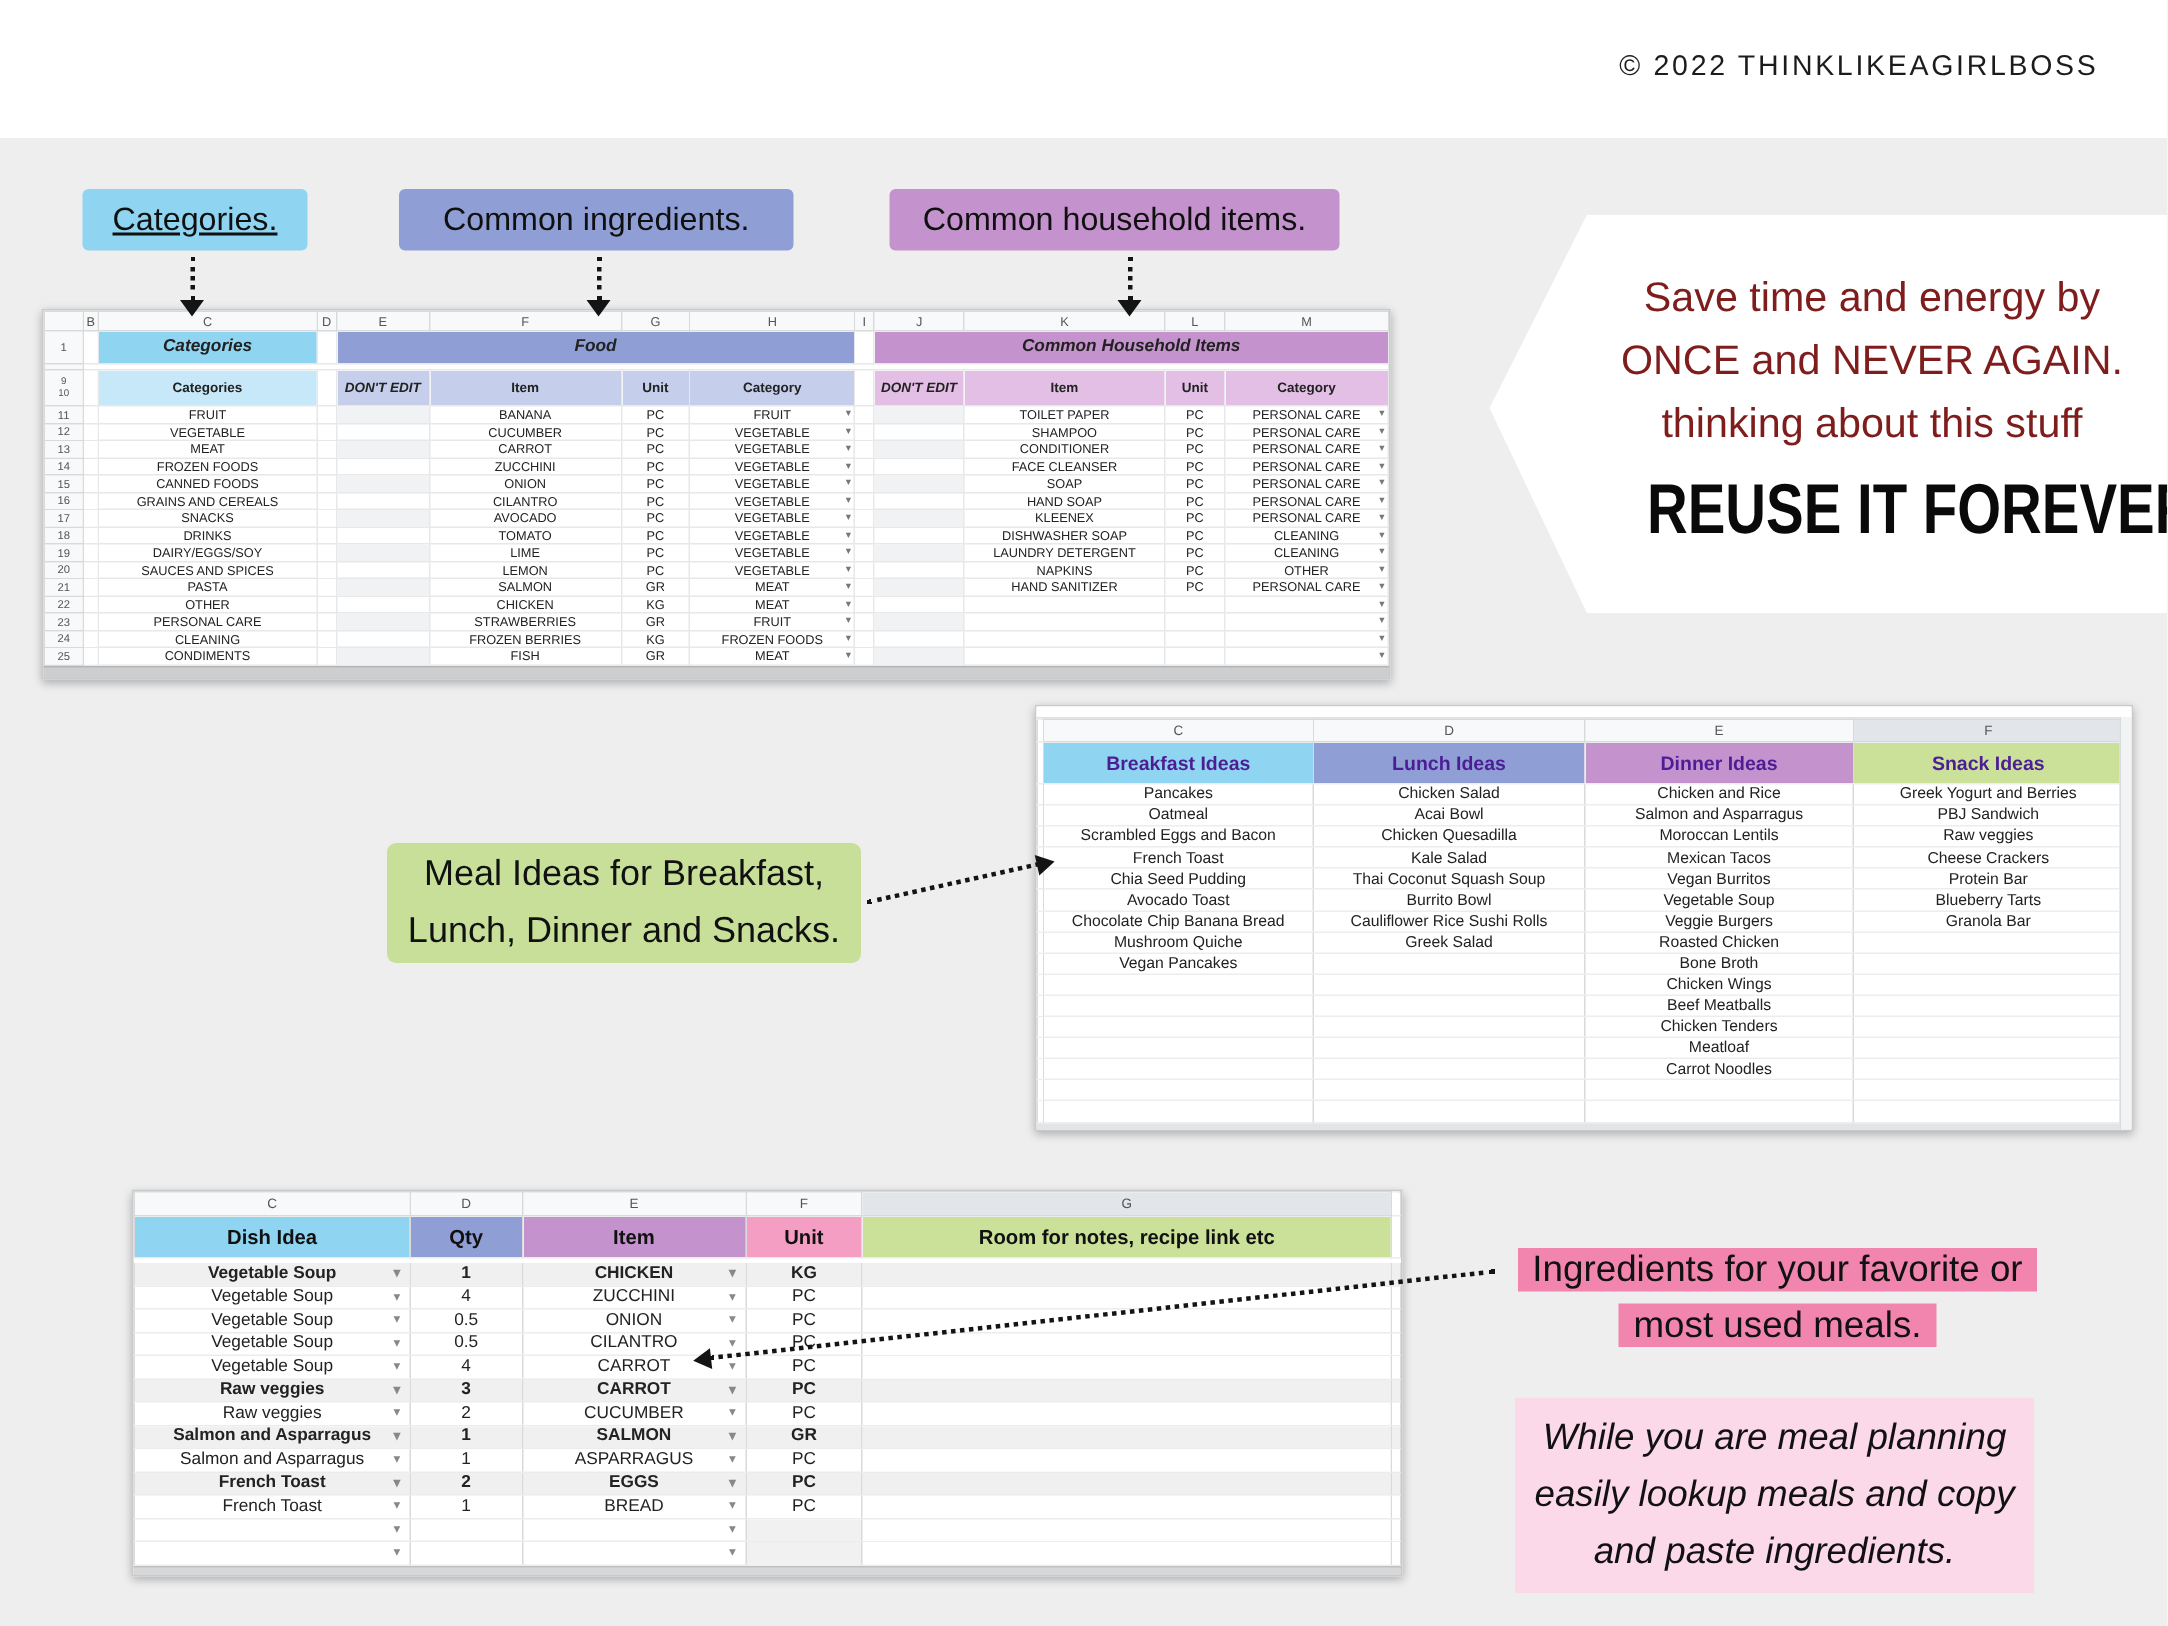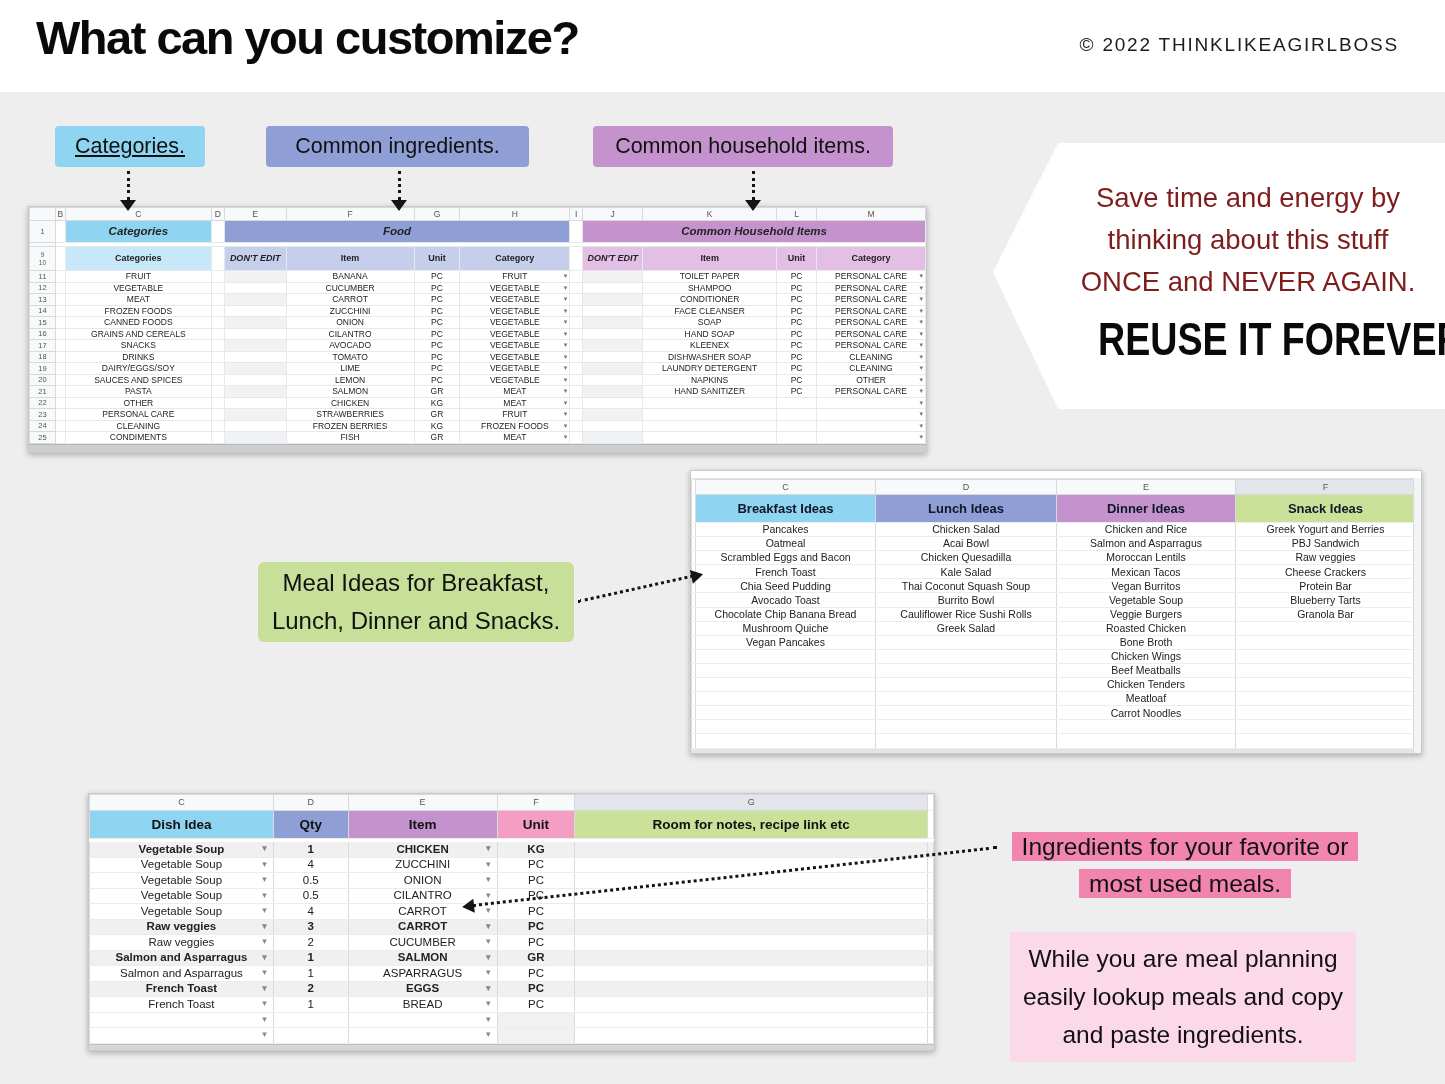--- a/index.html
+++ b/index.html
@@ -37,21 +37,21 @@
   #save-emph span{display:inline-block;transform:scaleX(.8);transform-origin:center;
        font-weight:900;font-size:47px;letter-spacing:0;color:#0a0a0a;white-space:nowrap;}
   
   #meal-callout{position:absolute;left:258px;top:562px;width:316px;height:80px;background:var(--green_note);
        border-radius:6px;text-align:center;font-size:24px;line-height:38px;padding-top:2px;
        box-sizing:border-box;z-index:4;}
   #ing-callout{position:absolute;left:995px;top:828px;width:380px;text-align:center;z-index:4;
        font-size:24.5px;line-height:37px;}
   #ing-callout span{background:var(--pink_dark);padding:1px 10px;}
   #plan-callout{position:absolute;left:1010px;top:932px;width:346px;background:var(--pink_pale);
-       text-align:center;font-size:24.5px;line-height:38px;padding:8px 4px;box-sizing:border-box;z-index:4;}
+       text-align:center;font-size:24.5px;line-height:38px;padding:8px 4px;box-sizing:border-box;z-index:4;font-style:italic;}
   
   .sheet{position:absolute;background:#ffffff;border:1px solid #c9cacc;
        box-shadow:0 2px 6px rgba(0,0,0,.28);z-index:1;}
   table.gs{border-collapse:collapse;table-layout:fixed;}
   .gs td{border:1px solid #e7e8e9;overflow:hidden;white-space:nowrap;text-align:center;
        padding:0;position:relative;color:#222;line-height:1;}
   .gs .corner,.gs .cl,.gs .rn{background:#f8f9fa;border-color:#d8d9da;color:#555;}
   .gs .cl{font-size:8.5px;}
   .gs .rn{font-size:7.5px;}
   .gs .sel{background:#e2e5e9;}
@@ -67,21 +67,21 @@
   .bggreen{background:var(--green);} .bgpink{background:var(--pink);}
   #sheet1{left:28px;top:206px;width:897px;}
   #sheet1 .r-letters{height:13px;} #sheet1 .r-title{height:22px;} #sheet1 .r-gap{height:4px;}
   #sheet1 .r-sub{height:24px;} #sheet1 .r-data{height:11.5px;}
   #sheet1 .rn2{font-size:6.5px;line-height:7.5px;}
   .scrollstrip{height:7px;background:#cdced0;border-top:1px solid #b5b6b8;}
   #sheet2{left:690px;top:470px;width:730px;}
   #sheet2 .topstrip{height:7px;background:#fff;border-bottom:1px solid #e0e1e2;}
   #sheet2 td{font-size:10.5px;border-color:#eceded #d9dadb;}
   #sheet2 .cl{font-size:9px;border-color:#d8d9da;}
-  #sheet2 .hdr{font-weight:bold;font-size:13px;color:#0f172a;}
+  #sheet2 .hdr{font-weight:bold;font-size:13px;color:#4c1d95;}
   #sheet2 .r-letters{height:15px;} #sheet2 .r-hdr{height:28px;} #sheet2 .r-data{height:14.1px;}
   #sheet2 .rstrip{position:absolute;right:0;top:7px;bottom:0;width:7px;background:#f2f3f4;
        border-left:1px solid #d9dadb;}
   #sheet2 .botstrip{height:4px;background:#e3e4e6;}
   .lf{border-color:transparent #d9dadb transparent transparent;background:#fff;}
   #sheet3{left:88px;top:793px;width:845px;}
   #sheet3 td{font-size:11.5px;border-color:#ececec #d9dadb;}
   #sheet3 .cl{font-size:9px;border-color:#d8d9da;}
   #sheet3 .hdr{font-weight:bold;font-size:13.5px;color:#111;}
   #sheet3 .r-letters{height:16px;} #sheet3 .r-hdr{height:28px;} #sheet3 .r-gap{height:3px;}
@@ -91,21 +91,20 @@
   #sheet3 td.ug{background:#f1f1f2;}
   .da3{font-size:9px;right:6px;color:#888;}
   #sheet3 .botstrip{height:5px;background:#d6d7d9;border-top:1px solid #c0c1c3;}
 </style>
 </head>
 <body>
 
 <div id="page">
 
   <div id="topbar">
-    <h1 id="page-title">What can you customize?</h1>
     <div id="copyright">©  2022 THINKLIKEAGIRLBOSS</div>
   </div>
 
   <div class="lbl" id="lbl-cat">Categories.</div>
   <div class="lbl" id="lbl-ing">Common ingredients.</div>
   <div class="lbl" id="lbl-hh">Common household items.</div>
 
   <div class="varrow" style="left:120px;top:171px;">
       <div class="vline"></div>
       <div class="vhead"></div>
@@ -413,22 +412,22 @@
               <span class="da">▾</span>
             </td>
           </tr>
         </tbody>
       </table>
     <div class="scrollstrip"></div>
   </div>
 
   <div id="save-callout">
     <div class="ln">Save time and energy by</div>
+    <div class="ln">ONCE and NEVER AGAIN.</div>
     <div class="ln">thinking about this stuff</div>
-    <div class="ln">ONCE and NEVER AGAIN.</div>
     <div id="save-emph"><span>REUSE IT FOREVER.</span></div>
   </div>
 
   <div class="sheet" id="sheet2">
     <div class="topstrip"></div>
     <table class="gs" id="sheet2-table">
         <colgroup>
       <col style="width:4px">
           <col style="width:180px">
           <col style="width:181px">

